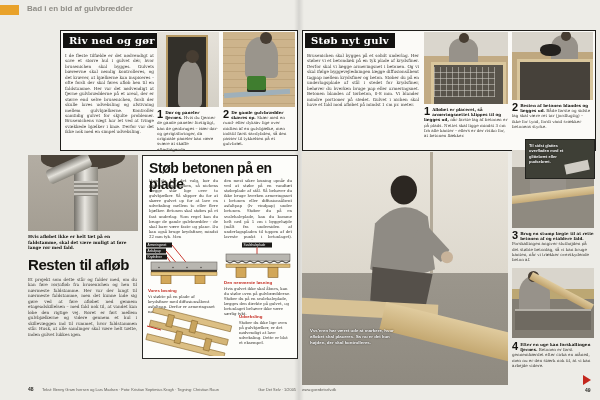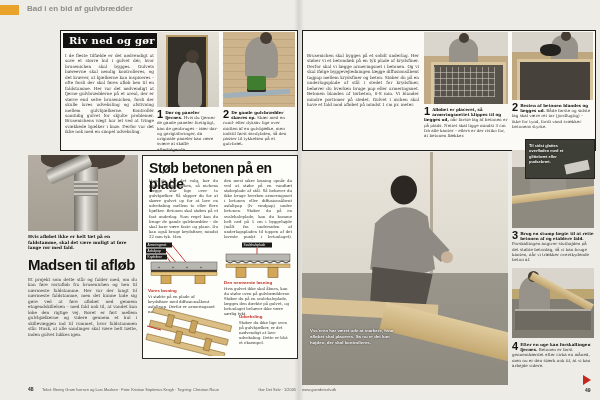--- a/index.html
+++ b/index.html
@@ -63,21 +63,21 @@
 </div>
 
 <div class="photo" style="left:28px;top:155px;width:110px;height:76px;">
   <div class="abs" style="inset:0;background:linear-gradient(#b3ada3,#a49e93);"></div>
   <div class="abs" style="left:12%;top:-14%;width:76%;height:34%;background:#4a4238;border-radius:40% 55% 60% 45%;"></div>
   <div class="abs" style="left:42%;top:16%;width:22%;height:88%;background:linear-gradient(90deg,#74716a,#e8e6e0 45%,#8b887f);"></div>
   <div class="abs" style="left:16%;top:8%;width:42%;height:20%;background:linear-gradient(180deg,#7d7a73,#e3e1da 50%,#8b887f);transform:rotate(-24deg);border-radius:4px;"></div>
   <div class="abs" style="left:42%;top:34%;width:22%;height:20%;background:repeating-linear-gradient(180deg,#c9c6bf 0 2px,#8f8c84 2px 4px);"></div>
 </div>
 <div class="abs cap lead" style="left:28px;top:234px;width:108px;font-size:4.3px;">Hvis afløbet ikke er helt tæt på en faldstamme, skal det være muligt at føre lange rør med fald.</div>
-<div class="abs h2" style="left:28px;top:256px;font-size:15px;">Madsen til afløb</div>
+<div class="abs h2" style="left:28px;top:256px;font-size:15px;">Resten til afløb</div>
 <div class="abs body-txt" style="left:28px;top:277px;width:109px;height:101px;overflow:hidden;">Et projekt som dette står og falder med, om du kan føre rør/afløb fra brusenichen og hen til nærmeste faldstamme. Her var der langt til nærmeste faldstamme, men det kunne lade sig gøre ved at føre afløbet ned gennem etageadskillelsen – med fald nok til, at vandet kan løbe den rigtige vej. Røret er ført mellem gulvbjælkerne og videre gennem et hul i skillevæggen ind til rummet, hvor faldstammen står. Husk, at alle samlinger skal være helt tætte, inden gulvet lukkes igen.</div>
 
 <div class="abs" style="left:142px;top:155px;width:154px;height:202px;background:#fdfdfa;border:1px solid #2a2926;">
   <div class="abs h2" style="left:6px;top:4px;font-size:14px;">Støb betonen på en plade</div>
   <div class="abs body-txt" style="left:6px;top:22px;width:69px;height:62px;font-size:3.9px;overflow:hidden;">Hvis du har det valg, bør du placere brusenichen, så nichens vægge står lige over to gulvbjælker. Så slipper du for at skære gulvet op for at lave en udveksling mellem to eller flere bjælker. Betonen skal støbes på et fast underlag. Som regel kan du bruge de gamle gulvbrædder – de skal bare være faste og plane. Du kan også bruge krydsfiner, mindst 22 mm tyk. Men</div>
   <div class="abs body-txt" style="left:81px;top:22px;width:68px;height:62px;font-size:3.9px;overflow:hidden;">den mest sikre løsning opnår du ved at støbe på en vandtæt støbeplade af stål. Så behøver du ikke bruge hverken armeringsnet i betonen eller diffusionsåbent asfaltpap (lv vindpap) under betonen. Støber du på en svalehaleplade, kan du komme helt ned på 5 cm i byggehøjde (målt fra undersiden af underlagspladen til toppen af det laveste punkt i betonlaget). Støber du på krydsfiner, bliver byggehøjden mindst 8 cm.</div>
 
   <svg class="abs" style="left:2px;top:86px;" width="74" height="42" viewBox="0 0 74 42">
     <rect x="1" y="0.5" width="26" height="5" fill="#1b1a17"></rect>
     <text x="2.5" y="4.2" font-size="3.2" fill="#fff" font-family="Liberation Sans,sans-serif">Armeringsnet</text>
@@ -130,20 +130,21 @@
     </g>
     <line x1="2" y1="18" x2="16" y2="22" stroke="#c4271d" stroke-width="1"></line>
   </svg>
   <div class="abs" style="left:96px;top:158px;width:53px;">
     <div class="note-h">Udveksling</div>
     <div class="note-t">Støber du ikke lige oven på gulvbjælker, er det nødvendigt at lave udveksling. Dette er blot et eksempel.</div>
   </div>
 </div>
 
 <div class="abs frame" style="left:302px;top:30px;width:292px;height:119px;">
+  <div class="abs hbox" style="left:2px;top:2px;">Støb nyt gulv</div>
   <div class="abs body-txt" style="left:4px;top:22px;width:112px;height:94px;overflow:hidden;">Brusenichen skal bygges på et solidt underlag. Her støber vi et betondæk på en tyk plade af krydsfiner. Derfor skal vi lægge armeringsnet i betonen. Og vi skal ifølge byggevejledningen lægge diffusionsåbent tagpap mellem krydsfiner og beton. Støber du på en underlagsplade af stål i stedet for krydsfiner, behøver du hverken bruge pap eller armeringsnet. Betonen blandes af tørbeton, 0-8 mm. Vi blander mindre portioner på stedet. Gulvet i nichen skal have et fald mod afløbet på mindst 1 cm pr. meter.</div>
 
   <div class="photo" style="left:121px;top:1px;width:84px;height:72px;">
     <div class="abs" style="inset:0;background:linear-gradient(#dad6cd 34%,#c2ab84 34%);"></div>
     <div class="shirt-sil" style="left:30%;top:8%;width:34%;height:38%;"></div>
     <div class="head-sil" style="left:42%;top:1%;width:10px;height:10px;"></div>
     <div class="abs" style="left:8%;top:42%;width:82%;height:54%;border:3px solid #d9c69c;background:#59544b;"></div>
     <div class="abs" style="left:12%;top:48%;width:72%;height:42%;background:repeating-linear-gradient(0deg,rgba(205,202,194,.55) 0 1px,transparent 1px 6px),repeating-linear-gradient(90deg,rgba(205,202,194,.55) 0 1px,transparent 1px 6px);"></div>
   </div>
   <div class="abs cap" style="left:121px;top:76px;width:84px;">

